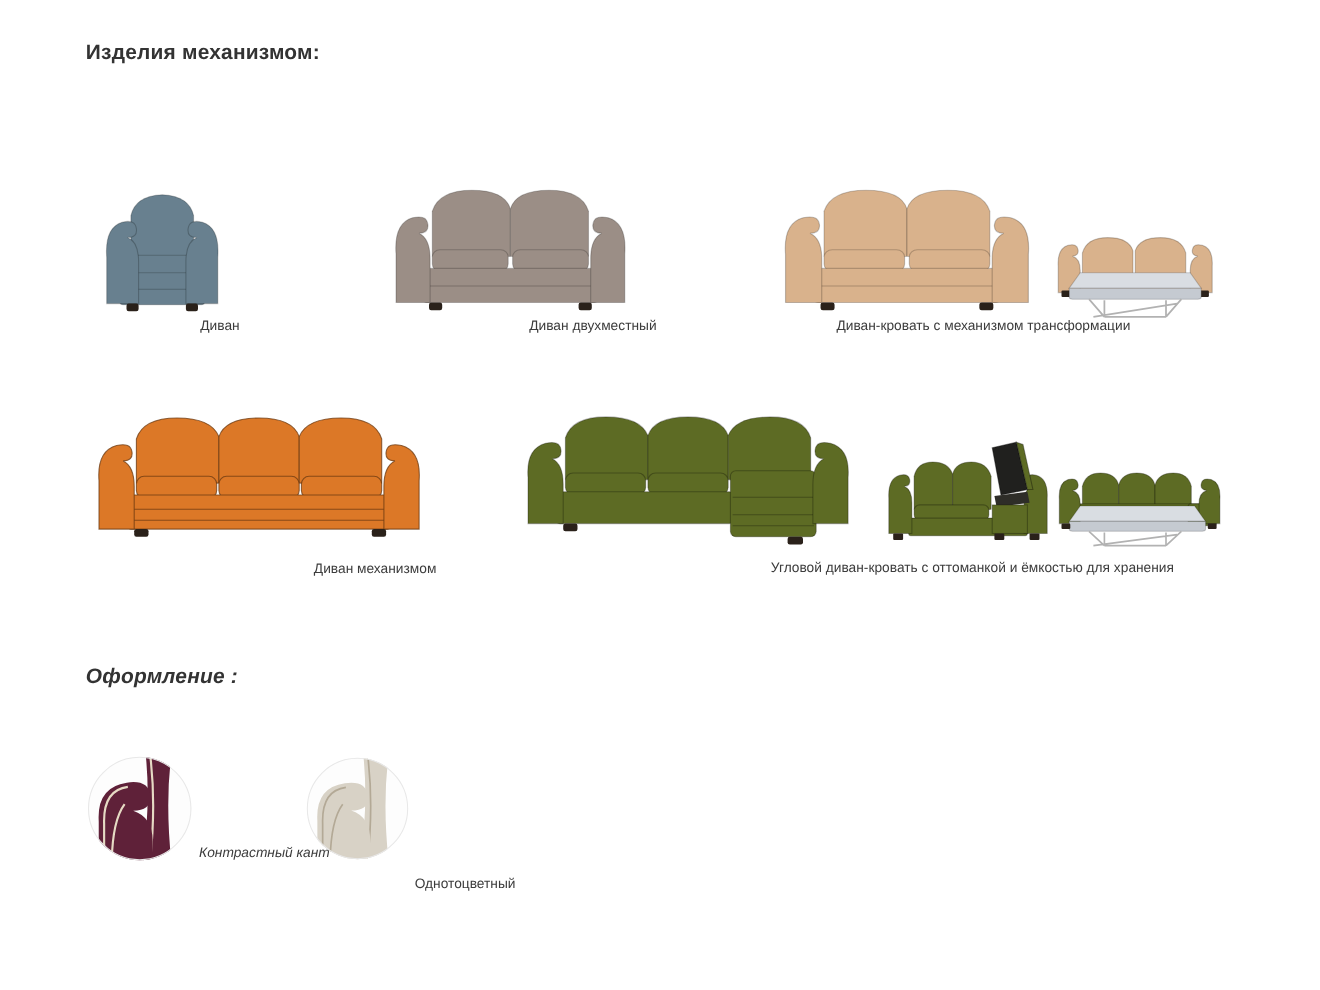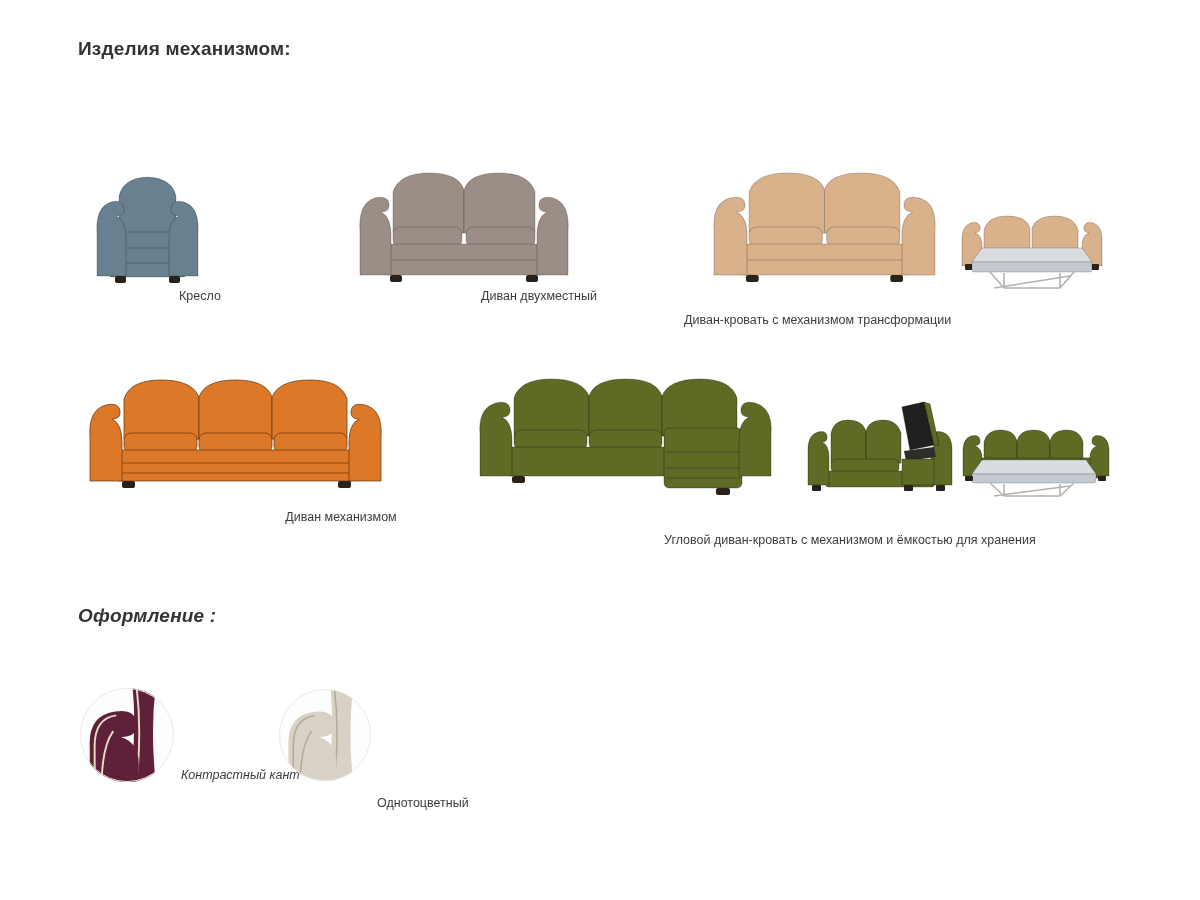--- a/index.html
+++ b/index.html
@@ -21,21 +21,21 @@
   }
   .product-img { position: absolute; }
   .product-img svg { display: block; width: 100%; height: 100%; }
   .item-label {
     position: absolute;
     font-size: 12.5px;
     color: var(--text-color, #3c3c3c);
     line-height: 15px;
   }
   .center { text-align: center; }
-  .right { text-align: left; margin-top: 24px; }
+  .right { text-align: center; }
   .swatch { position: absolute; border-radius: 50%; }
   .swatch svg { display: block; width: 100%; height: 100%; }
   .seam { stroke: rgba(0,0,0,0.22); stroke-width: 1; fill: none; }
 </style>
 </head>
 <body>
 
 <div class="page" style="--mattress: #c5cad1; --mattress_top: #d9dde2; --frame: #b2b2b2; --feet: #2a211a; --text-color: #3c3c3c; --heading-color: #333333; --background: #ffffff;">
 
   <div class="section-heading" style="left:78px; top:38px;">Изделия механизмом:</div>
@@ -45,21 +45,21 @@
       <path d="M24 34 Q28 16 52.5 15 Q77 16 81 34 L81 76 Q52.5 81 24 76 Z" fill="var(--c)" stroke="rgba(0,0,0,0.20)"></path>
       <rect x="22" y="70" width="61" height="19" rx="7" fill="var(--c)" stroke="rgba(0,0,0,0.20)"></rect>
       <rect x="14" y="86" width="77" height="29" rx="3" fill="var(--c)" stroke="rgba(0,0,0,0.20)"></rect>
       <path class="seam" d="M16 101 H89"></path>
       <path d="M2 114 L2 72 Q0 45 16 40 Q28 37 29 46 Q30 54 21 54 Q31 58 31 76 L31 114 Z" fill="var(--c)" stroke="rgba(0,0,0,0.22)"></path>
       <path d="M103 114 L103 72 Q105 45 89 40 Q77 37 76 46 Q75 54 84 54 Q74 58 74 76 L74 114 Z" fill="var(--c)" stroke="rgba(0,0,0,0.22)"></path>
       <rect x="20" y="114" width="11" height="7" rx="2" fill="var(--feet)"></rect>
       <rect x="74" y="114" width="11" height="7" rx="2" fill="var(--feet)"></rect>
     </svg>
   </div>
-  <div class="item-label center" style="left:120px; top:289px; width:160px;">Кресло</div>
+  <div class="item-label center" style="left:120px; top:289px; width:160px;">Диван</div>
 
   <div class="product-img" style="left: 358px; top: 157px; width: 212px; height: 128px; --c: #9b8e86;">
     <svg viewBox="0 0 212 128">
       <path d="M35 35 Q41 16 71 16 Q101 16 106 33 L106 76 Q70 81 35 76 Z" fill="var(--c)" stroke="rgba(0,0,0,0.20)"></path>
       <path d="M106 33 Q111 16 141 16 Q171 16 177 35 L177 76 Q142 81 106 76 Z" fill="var(--c)" stroke="rgba(0,0,0,0.20)"></path>
       <rect x="35" y="70" width="69" height="20" rx="7" fill="var(--c)" stroke="rgba(0,0,0,0.20)"></rect>
       <rect x="108" y="70" width="69" height="20" rx="7" fill="var(--c)" stroke="rgba(0,0,0,0.20)"></rect>
       <rect x="27" y="87" width="158" height="31" rx="3" fill="var(--c)" stroke="rgba(0,0,0,0.20)"></rect>
       <path class="seam" d="M29 103 H183"></path>
       <path d="M2 118 L2 74 Q0 46 17 41 Q30 38 31 47 Q32 55 23 55 Q33 60 33 78 L33 118 Z" fill="var(--c)" stroke="rgba(0,0,0,0.22)"></path>
@@ -177,21 +177,21 @@
       <path d="M12 56 L136 56 L136 63 Q136 65 133 65 L15 65 Q12 65 12 63 Z" fill="var(--mattress)" stroke="rgba(0,0,0,0.18)"></path>
       <g stroke="var(--frame)" stroke-width="1.5" fill="none">
         <path d="M30 65 L44 78 M44 78 L44 66 M44 78 L100 78 M100 78 L114 65 M100 78 L100 66 M34 78 L110 68"></path>
       </g>
       <rect x="5" y="58" width="8" height="5" rx="1" fill="var(--feet)"></rect>
       <rect x="138" y="58" width="8" height="5" rx="1" fill="var(--feet)"></rect>
     </svg>
   </div>
 
   <div class="item-label right" style="left:664px; top:509px; width:440px;">
-    <span>Угловой диван-кровать с механизмом и ёмкостью для хранения</span><br>
+    <span>Угловой диван-кровать с оттоманкой и ёмкостью для хранения</span><br>
   </div>
 
   <div class="section-heading" style="left:78px; top:605px;font-style:italic;">Оформление :</div>
 
   <div class="swatch" style="left: 78px; top: 686px; width: 98px; height: 98px; --sw: #5f2139; --swp: #e6dac4;">
     <svg viewBox="0 0 100 100">
       <defs>
           <clipPath id="clipA">
             <circle cx="50" cy="50" r="48"></circle>
           </clipPath>

